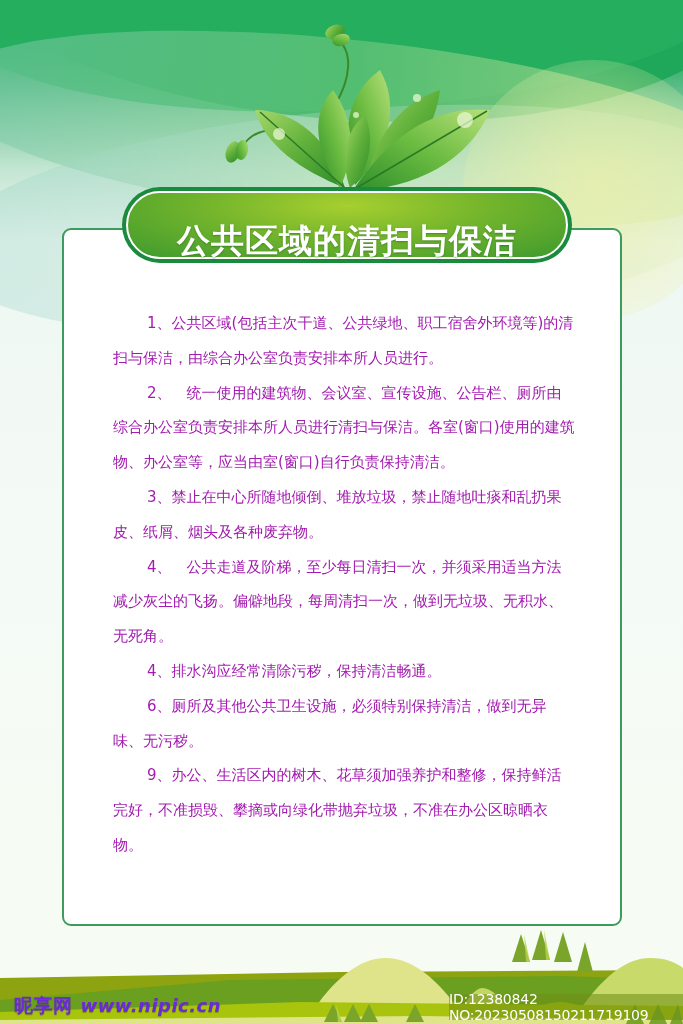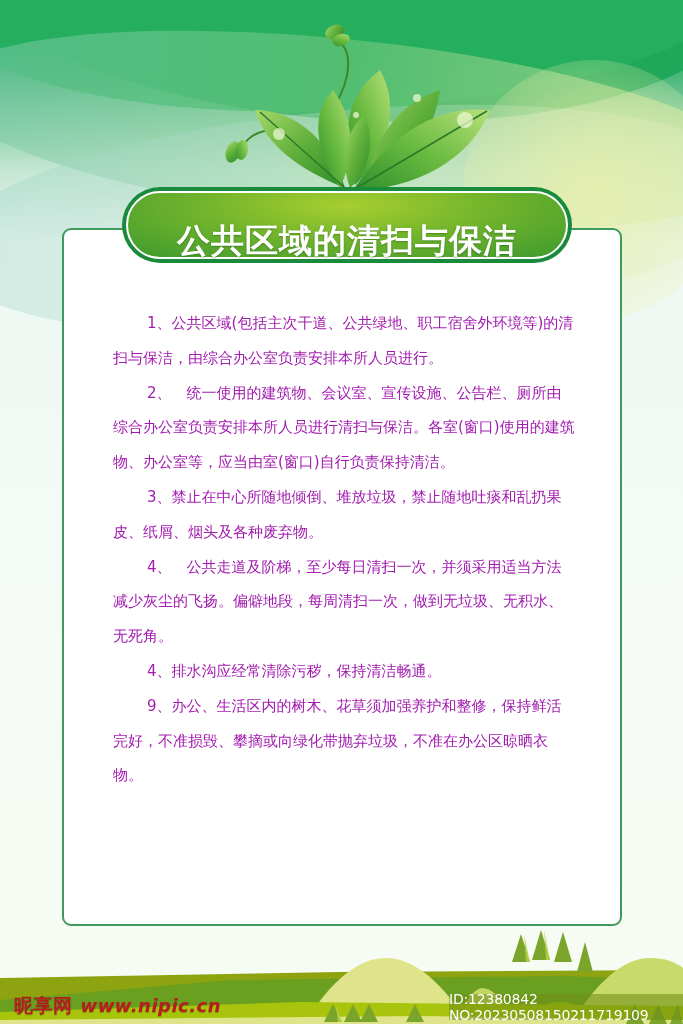--- a/index.html
+++ b/index.html
@@ -43,21 +43,21 @@
   .body-text {
     position:absolute; left:113px; top:306px; width:462px;
     font-size:15px; line-height:34.8px; color:#a21caf;
   }
   .para { margin:0; text-indent:34px; }
   .para + .para { margin-top:0; }
 
   .landscape { position:absolute; left:0; top:920px; width:683px; height:104px; }
   .watermark-logo {
     position:absolute; left:14px; top:993px; font-size:18px; font-weight:bold;
-    color:#b91c1c; font-style:italic; letter-spacing:0.5px;
+    color:#6d28d9; font-style:italic; letter-spacing:0.5px;
     text-shadow:0 1px 1px rgba(0,0,0,0.25);
   }
   .watermark-logo .cn { font-size:19px; margin-right:8px; font-style:normal; }
   .watermark-id {
     position:absolute; left:449px; top:994px; width:246px; height:26px;
     background:rgba(110,140,20,0.55); color:#ffffff; font-size:14px;
     display:flex; align-items:center; justify-content:center; letter-spacing:-0.2px;
   }
 </style>
 </head>
@@ -119,20 +119,21 @@
     <span class="title-text">公共区域的清扫与保洁</span>
   </div>
 </div>
 
 <div class="body-text">
   <p class="para">1、公共区域(包括主次干道、公共绿地、职工宿舍外环境等)的清扫与保洁，由综合办公室负责安排本所人员进行。</p>
   <p class="para">2、　统一使用的建筑物、会议室、宣传设施、公告栏、厕所由综合办公室负责安排本所人员进行清扫与保洁。各室(窗口)使用的建筑物、办公室等，应当由室(窗口)自行负责保持清洁。</p>
   <p class="para">3、禁止在中心所随地倾倒、堆放垃圾，禁止随地吐痰和乱扔果皮、纸屑、烟头及各种废弃物。</p>
   <p class="para">4、　公共走道及阶梯，至少每日清扫一次，并须采用适当方法减少灰尘的飞扬。偏僻地段，每周清扫一次，做到无垃圾、无积水、无死角。</p>
   <p class="para">4、排水沟应经常清除污秽，保持清洁畅通。</p>
+  <p class="para">6、厕所及其他公共卫生设施，必须特别保持清洁，做到无异味、无污秽。</p>
   <p class="para">9、办公、生活区内的树木、花草须加强养护和整修，保持鲜活完好，不准损毁、攀摘或向绿化带抛弃垃圾，不准在办公区晾晒衣物。</p>
 </div>
 
 <svg class="landscape" viewBox="0 0 683 104" preserveAspectRatio="none">
 
   <path d="M0 58 L340 52 L683 50 L683 104 L0 104Z" fill="#8ea310"></path>
   <path d="M0 80 L230 60 L560 56 L683 60 L683 104 L0 104Z" fill="#6a9f1f"></path>
 
   <path d="M305 104 C330 60 360 38 385 38 C420 38 445 70 470 104Z" fill="#dfe48a"></path>
   <path d="M455 104 C465 80 475 68 482 68 C495 68 505 85 520 104Z" fill="#c2d660"></path>

